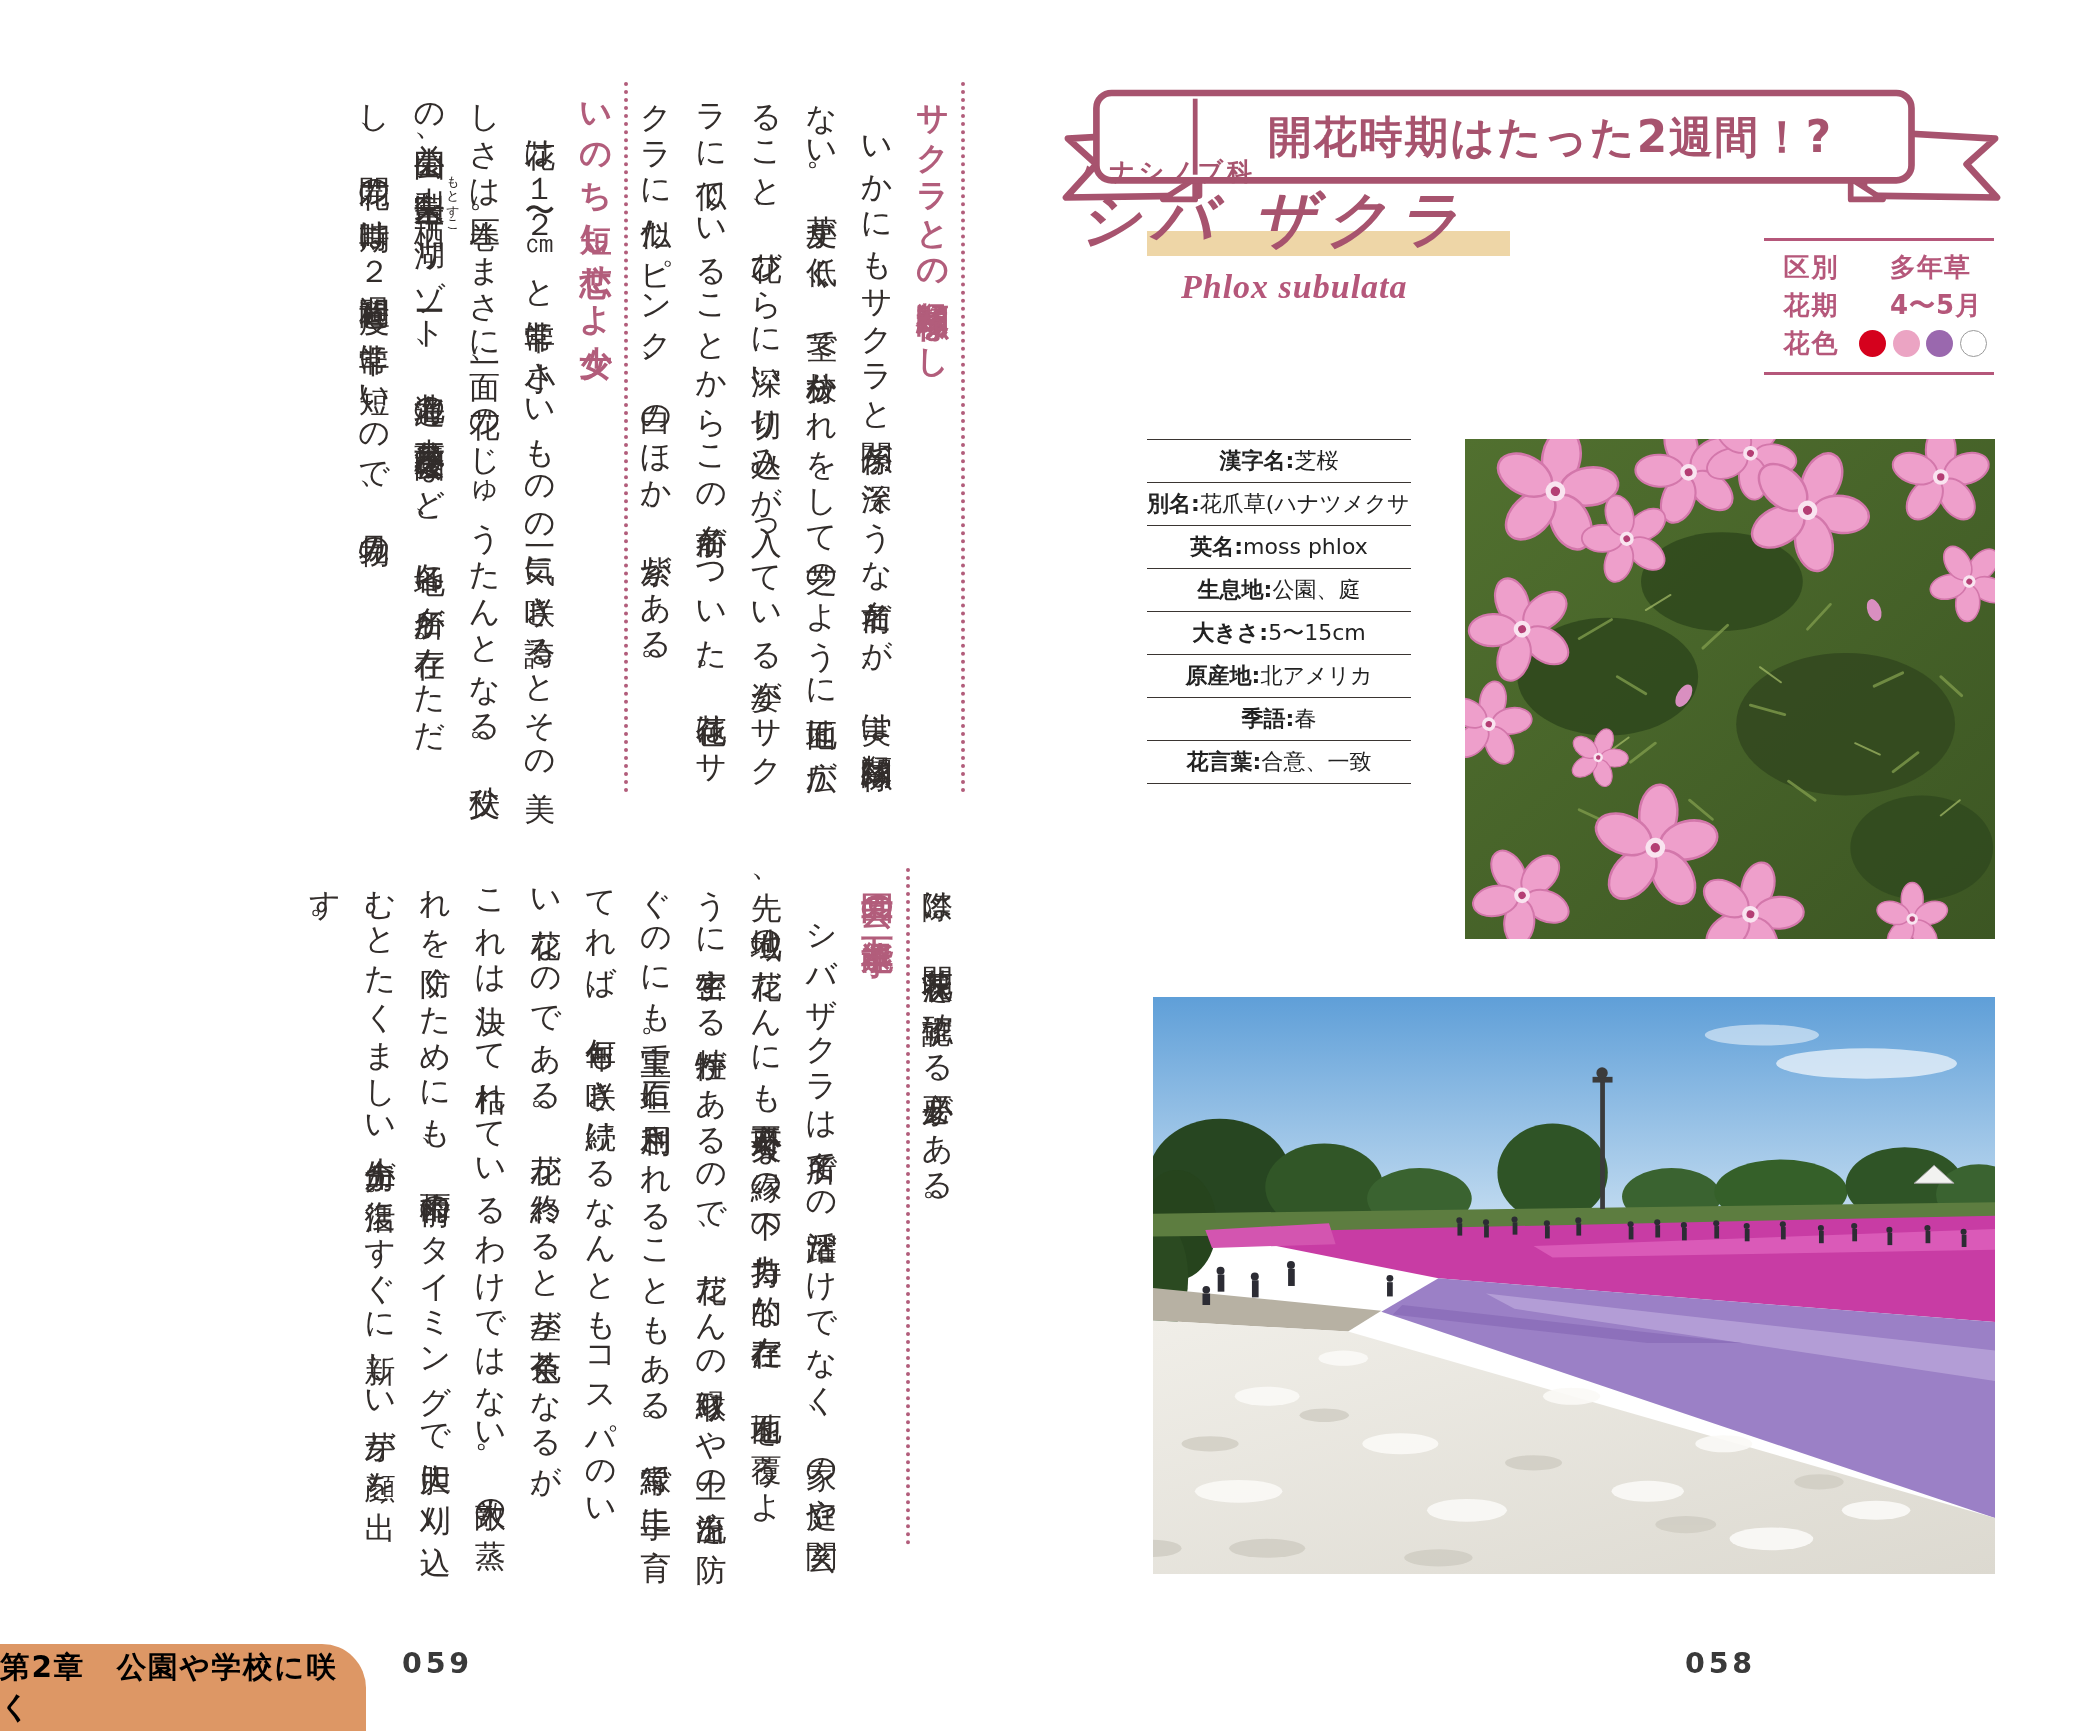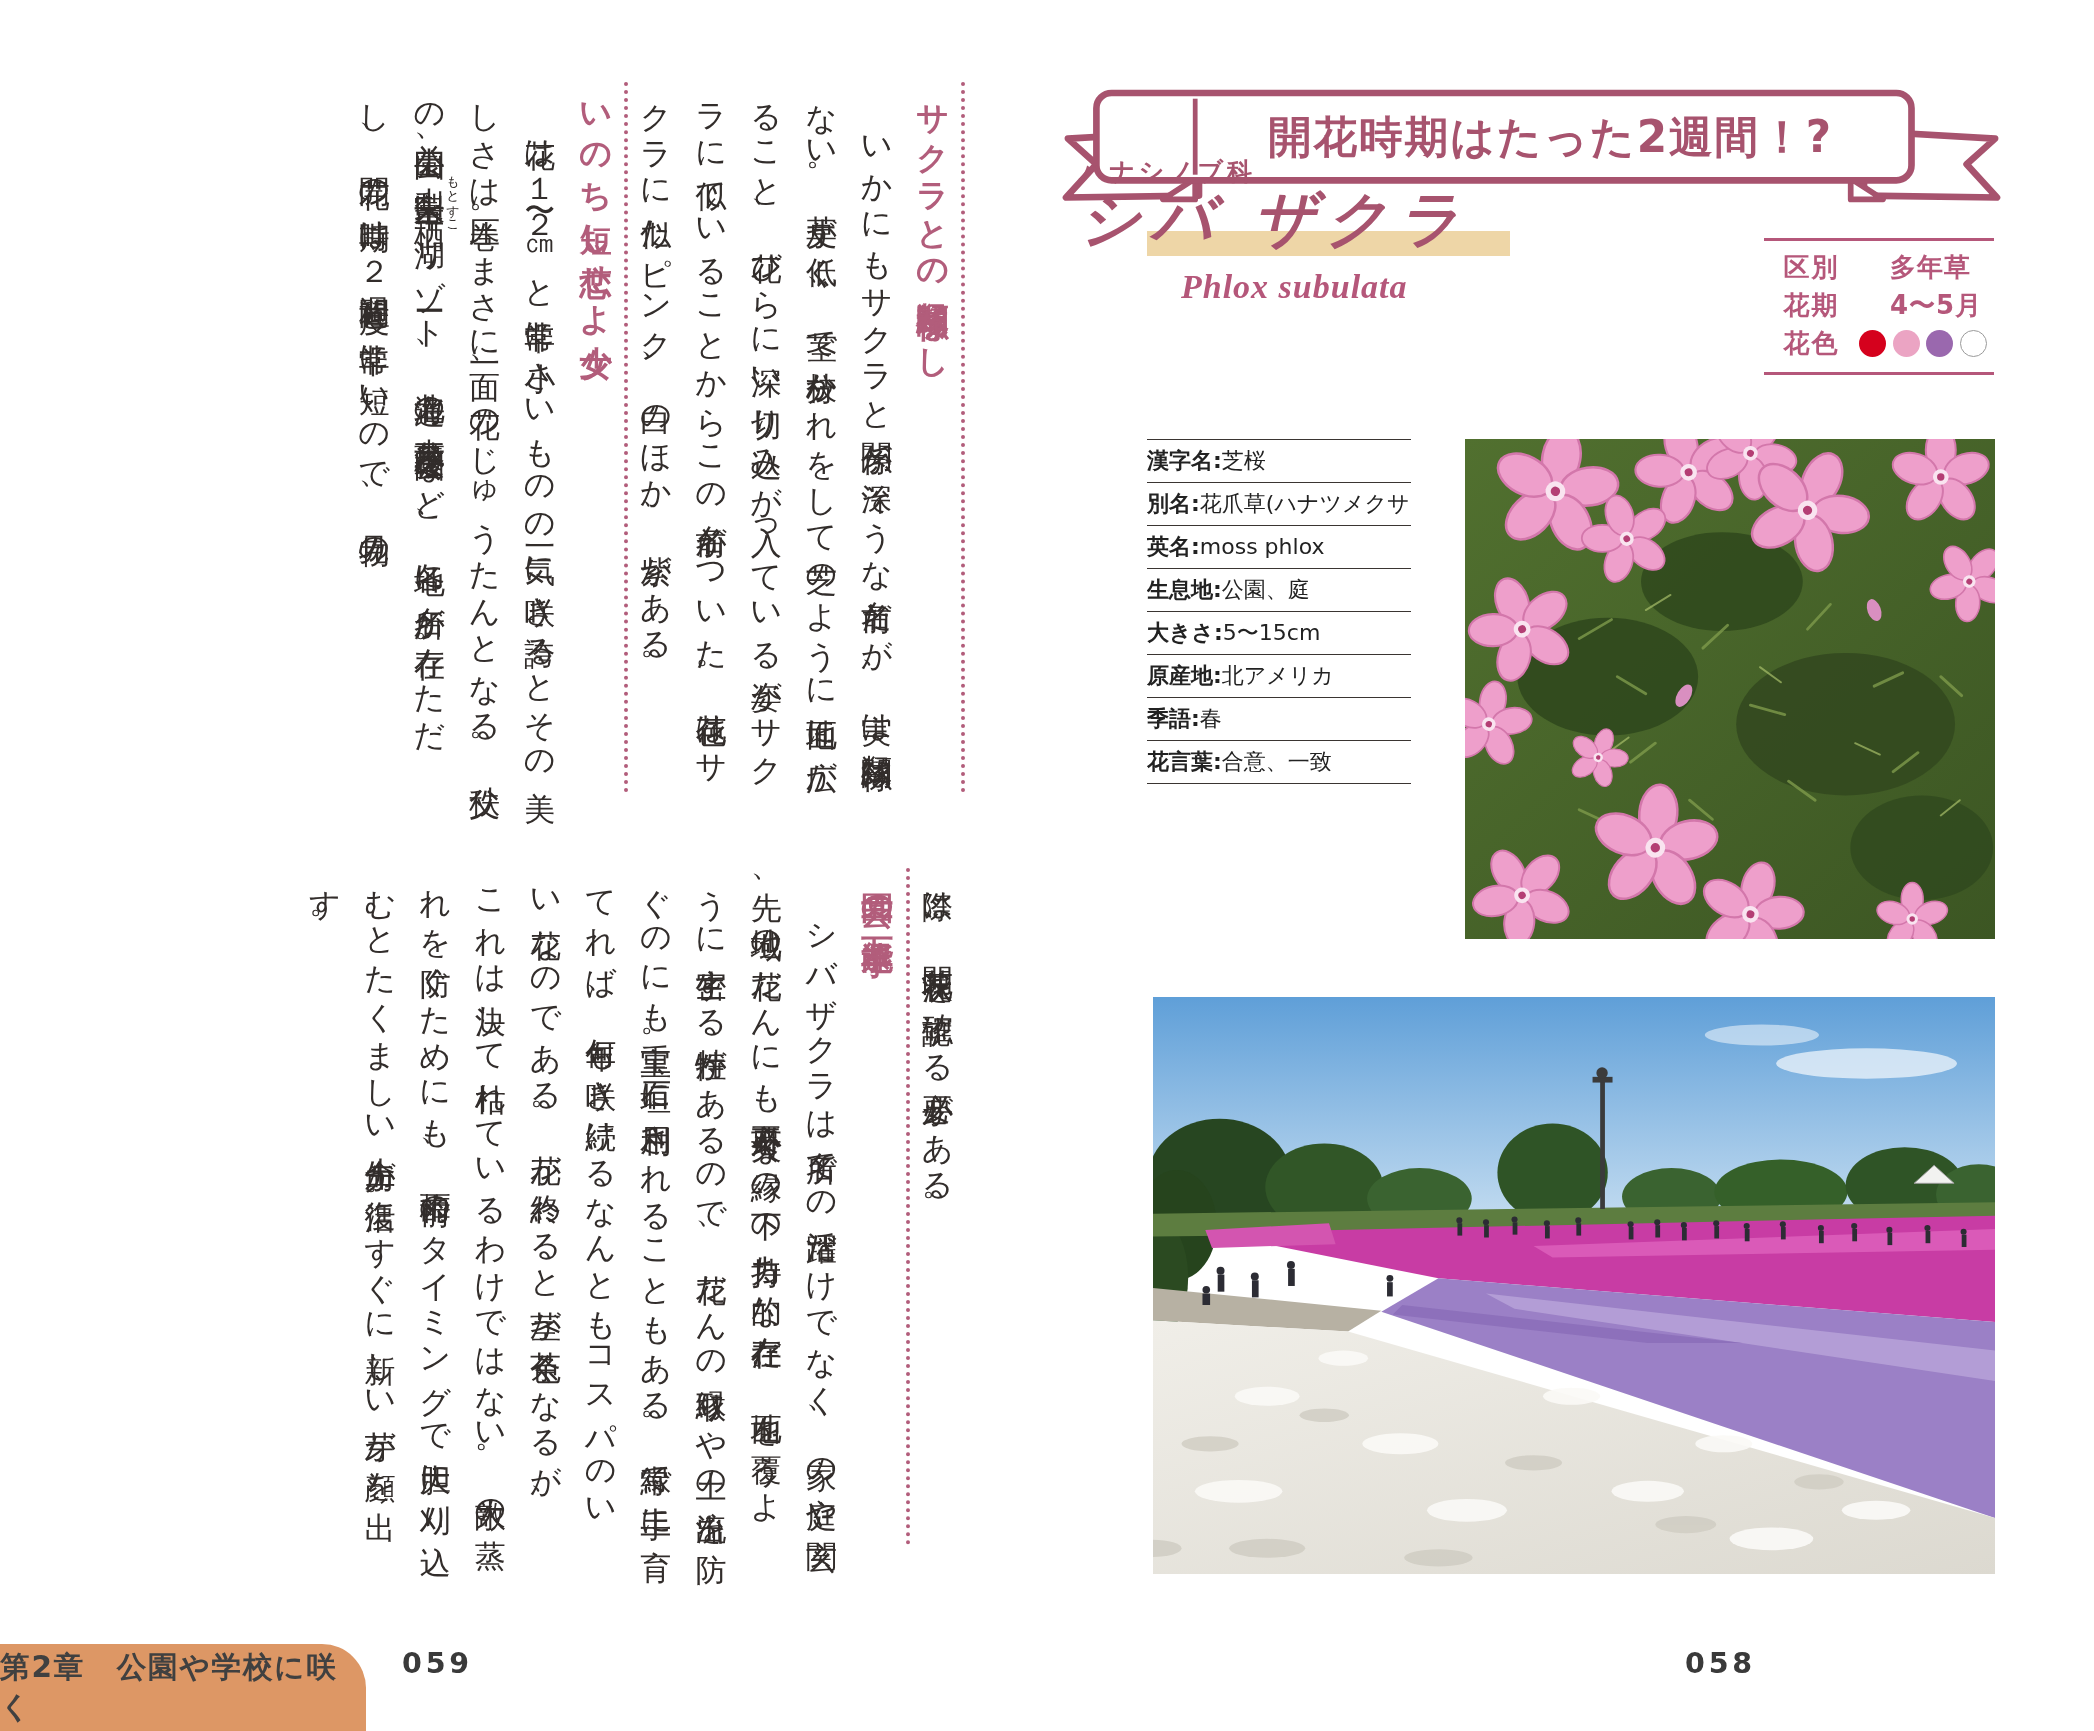--- a/index.html
+++ b/index.html
@@ -39,37 +39,37 @@
   .latin{position:absolute;left:1181px;top:253px;font-size:34px;font-style:italic;font-weight:600;color:var(--rule);font-family:"Liberation Serif","DejaVu Serif",serif;letter-spacing:1px;margin-top:15px;}
   
   .infobox{position:absolute;left:1764px;top:238px;width:230px;border-top:3.8px solid var(--rule);border-bottom:3.8px solid var(--rule);padding:7.6px 0 9.5px 0;}
   .irow{display:flex;align-items:center;height:38px;color:var(--rule);font-size:26px;font-weight:700;text-align:center;}
   .ilbl{width:95px;letter-spacing:1.9px;}
   .ival{letter-spacing:1px;margin-left:31px;}
   .swatches{display:flex;gap:6.7px;align-items:center;}
   .sw{width:27px;height:27px;border-radius:50%;display:inline-block;}
   .sw-outline{border:1.9px solid #9a9a9a;box-sizing:border-box;}
   
-  .spectable{position:absolute;left:1147px;top:439px;width:264px;}
+  .spectable{position:absolute;left:1147px;top:439px;width:264px;text-align:center;}
   .srow{height:42px;line-height:42px;border-top:1.9px solid #3a3532;white-space:nowrap;overflow:hidden;}
   .srow:last-child{border-bottom:1.9px solid #3a3532;}
   .slbl{font-size:22px;font-weight:bold;color:#222;}
   .sval{font-size:22px;color:#222;}
   
   .photo{position:absolute;display:block;}
   .photo-closeup{left:1465px;top:439px;width:530px;height:500px;}
   .photo-field{left:1153px;top:997px;width:842px;height:577px;}
   
   .pagenum{position:absolute;top:1647px;font-size:28.5px;font-weight:600;color:#3a3a3a;letter-spacing:3.8px;margin-left:41px;}
   .pagenum-left{left:361px;}
   .pagenum-right{left:1644px;}
   .chapter-tab{
     position:absolute;left:0;top:1644px;width:366px;height:88px;background:var(--tab);
     border-top-right-radius:44px;display:flex;align-items:center;justify-content:center;
-    color:#404040;font-size:29.5px;font-weight:700;letter-spacing:1.9px;
+    color:#000000;font-size:29.5px;font-weight:700;letter-spacing:1.9px;
   }
 </style>
 </head>
 <body>
 
 <div class="canvas">
 
   <div class="vblock vblock-top">
     <h3 class="vhead">サクラとの類縁関係なし</h3>
     <p class="vpara">　いかにもサクラと関係が深そうな名前だが、実は類縁関係はない。草丈が低く、茎で枝分かれをして芝のように地面に広がること、花びらに深い切り込みが入っている姿がサクラに似ていることからこの名前がついた。花色はサクラに似たピンク、白のほか、紫がある。</p>

